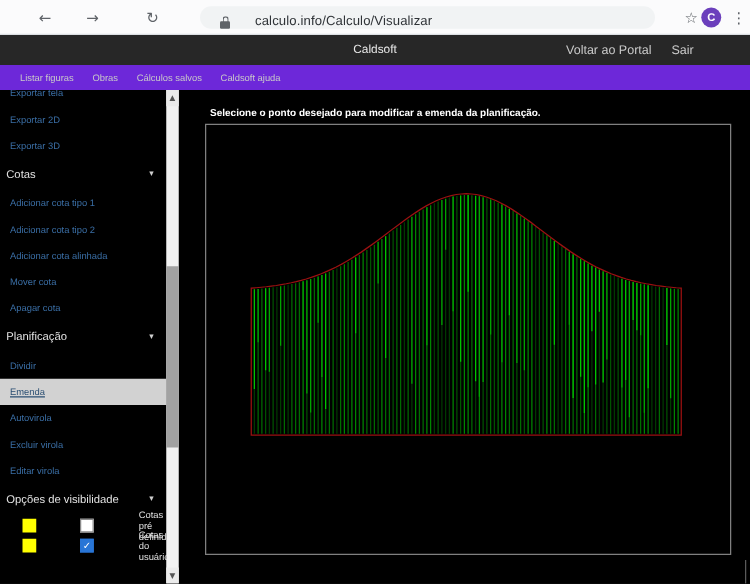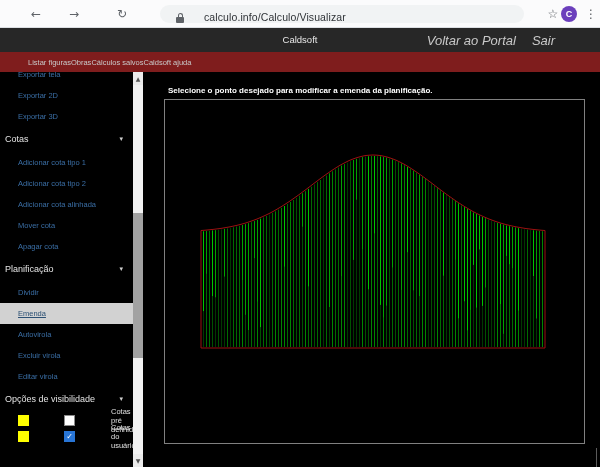--- a/index.html
+++ b/index.html
@@ -28,30 +28,30 @@
           line-height:16px;cursor:pointer;}
   .b-kebab{left:583px;font-size:11px;}
 
   
   .site-header{position:absolute;left:0;top:28px;width:600px;height:24px;background:#272727;}
   .user-label{position:absolute;left:28px;top:0;height:24px;line-height:24px;
               font-size:7.5px;color:#cfcfcf;}
   .site-title{position:absolute;left:0;width:600px;text-align:center;height:24px;line-height:24px;
               font-size:9.5px;color:#e8e8e8;}
   .header-links{position:absolute;right:45px;top:0;height:24px;display:flex;gap:16px;align-items:center;}
-  .header-links span{font-size:13px;color:#c9c9c9;cursor:pointer;font-style:italic;}
-
-  .site-nav{position:absolute;left:0;top:52px;width:600px;height:20px;background:#7f1d1d;
-            display:flex;align-items:center;padding-left:28px;box-sizing:border-box;}
+  .header-links span{font-size:10px;color:#c9c9c9;cursor:pointer;}
+
+  .site-nav{position:absolute;left:0;top:52px;width:600px;height:20px;background:#6d28d9;
+            display:flex;align-items:center;gap:15px;padding-left:16px;box-sizing:border-box;}
   .site-nav span{font-size:7.5px;color:#c9c9c9;cursor:pointer;}
 
   
   .sidebar{position:absolute;left:0;top:72px;width:150px;height:395px;background:#000;overflow:hidden;}
   .side-list{margin-top:-8px;width:133px;}
-  .side-link{height:21px;line-height:21px;padding-left:18px;font-size:7.5px;color:#3a6ea5;
+  .side-link{height:21px;line-height:21px;padding-left:8px;font-size:7.5px;color:#3a6ea5;
              cursor:pointer;box-sizing:border-box;}
   .side-link.selected{background:#d2d2d2;color:#2b4f73;text-decoration:underline;}
   .side-header{position:relative;height:25px;line-height:25px;padding-left:5px;font-size:9px;
                color:#e3e3e3;cursor:pointer;box-sizing:border-box;}
   .side-header .caret{position:absolute;right:10px;top:0;font-size:7px;color:#cfcfcf;}
   .side-check{height:16px;display:flex;align-items:center;padding-left:18px;box-sizing:border-box;cursor:pointer;gap:32px;}
   .swatch{width:11px;height:11px;flex:0 0 11px;}
   .cbox{width:11px;height:11px;flex:0 0 11px;margin-left:3px;background:#fff;border:1px solid #8a8a8a;
         box-sizing:border-box;text-align:center;line-height:9px;font-size:8px;color:#fff;}
   .cbox.checked{background:#2875d6;border-color:#2875d6;}

